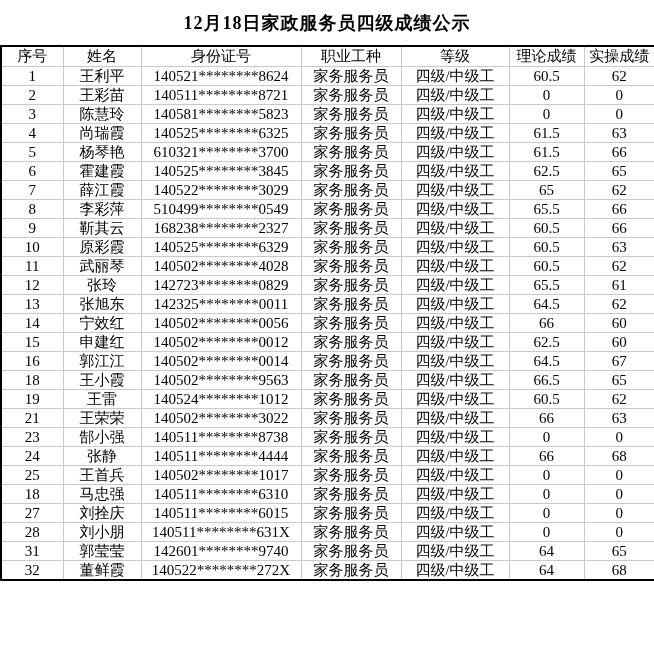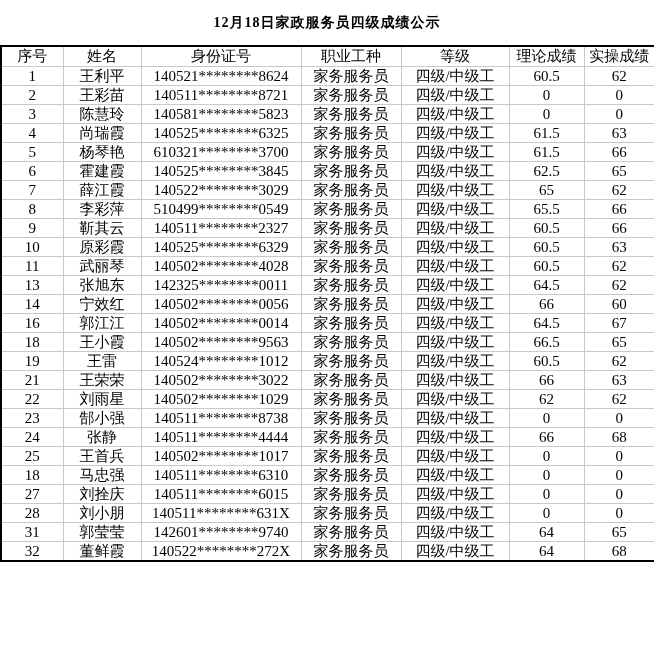--- a/index.html
+++ b/index.html
@@ -12,21 +12,21 @@
     background: #ffffff;
     color: #000000;
     font-family: "Liberation Serif", "DejaVu Serif", serif;
     overflow: hidden;
   }
   .title-bar {
     height: 45px;
     display: flex;
     align-items: center;
     justify-content: center;
-    font-size: 14px;
+    font-size: 18px;
     font-weight: bold;
     letter-spacing: 1px;
   }
   table.results {
     width: 654px;
     table-layout: fixed;
     border-collapse: collapse;
     border: 2px solid #000000;
   }
   col.c1 { width: 62px; }
@@ -149,21 +149,21 @@
         <td>李彩萍</td>
         <td>510499********0549</td>
         <td>家务服务员</td>
         <td>四级/中级工</td>
         <td>65.5</td>
         <td>66</td>
       </tr>
       <tr>
         <td>9</td>
         <td>靳其云</td>
-        <td>140511********2327</td>
+        <td>168238********2327</td>
         <td>家务服务员</td>
         <td>四级/中级工</td>
         <td>60.5</td>
         <td>66</td>
       </tr>
       <tr>
         <td>10</td>
         <td>原彩霞</td>
         <td>140525********6329</td>
         <td>家务服务员</td>
@@ -174,38 +174,56 @@
       <tr>
         <td>11</td>
         <td>武丽琴</td>
         <td>140502********4028</td>
         <td>家务服务员</td>
         <td>四级/中级工</td>
         <td>60.5</td>
         <td>62</td>
       </tr>
       <tr>
+        <td>12</td>
+        <td>张玲</td>
+        <td>142723********0829</td>
+        <td>家务服务员</td>
+        <td>四级/中级工</td>
+        <td>65.5</td>
+        <td>61</td>
+      </tr>
+      <tr>
         <td>13</td>
         <td>张旭东</td>
         <td>142325********0011</td>
         <td>家务服务员</td>
         <td>四级/中级工</td>
         <td>64.5</td>
         <td>62</td>
       </tr>
       <tr>
         <td>14</td>
         <td>宁效红</td>
         <td>140502********0056</td>
         <td>家务服务员</td>
         <td>四级/中级工</td>
         <td>66</td>
         <td>60</td>
       </tr>
       <tr>
+        <td>15</td>
+        <td>申建红</td>
+        <td>140502********0012</td>
+        <td>家务服务员</td>
+        <td>四级/中级工</td>
+        <td>62.5</td>
+        <td>60</td>
+      </tr>
+      <tr>
         <td>16</td>
         <td>郭江江</td>
         <td>140502********0014</td>
         <td>家务服务员</td>
         <td>四级/中级工</td>
         <td>64.5</td>
         <td>67</td>
       </tr>
       <tr>
         <td>18</td>
@@ -226,29 +244,20 @@
         <td>62</td>
       </tr>
       <tr>
         <td>21</td>
         <td>王荣荣</td>
         <td>140502********3022</td>
         <td>家务服务员</td>
         <td>四级/中级工</td>
         <td>66</td>
         <td>63</td>
-      </tr>
-      <tr>
-        <td>22</td>
-        <td>刘雨星</td>
-        <td>140502********1029</td>
-        <td>家务服务员</td>
-        <td>四级/中级工</td>
-        <td>62</td>
-        <td>62</td>
       </tr>
       <tr>
         <td>23</td>
         <td>郜小强</td>
         <td>140511********8738</td>
         <td>家务服务员</td>
         <td>四级/中级工</td>
         <td>0</td>
         <td>0</td>
       </tr>

